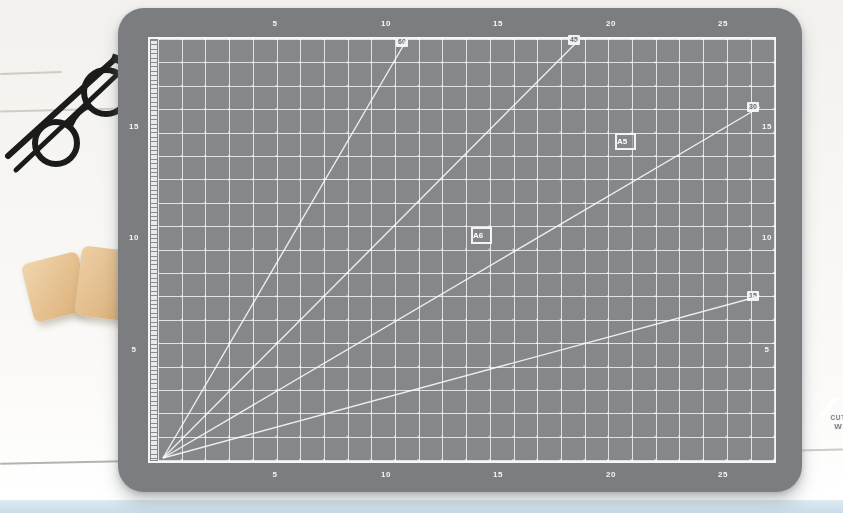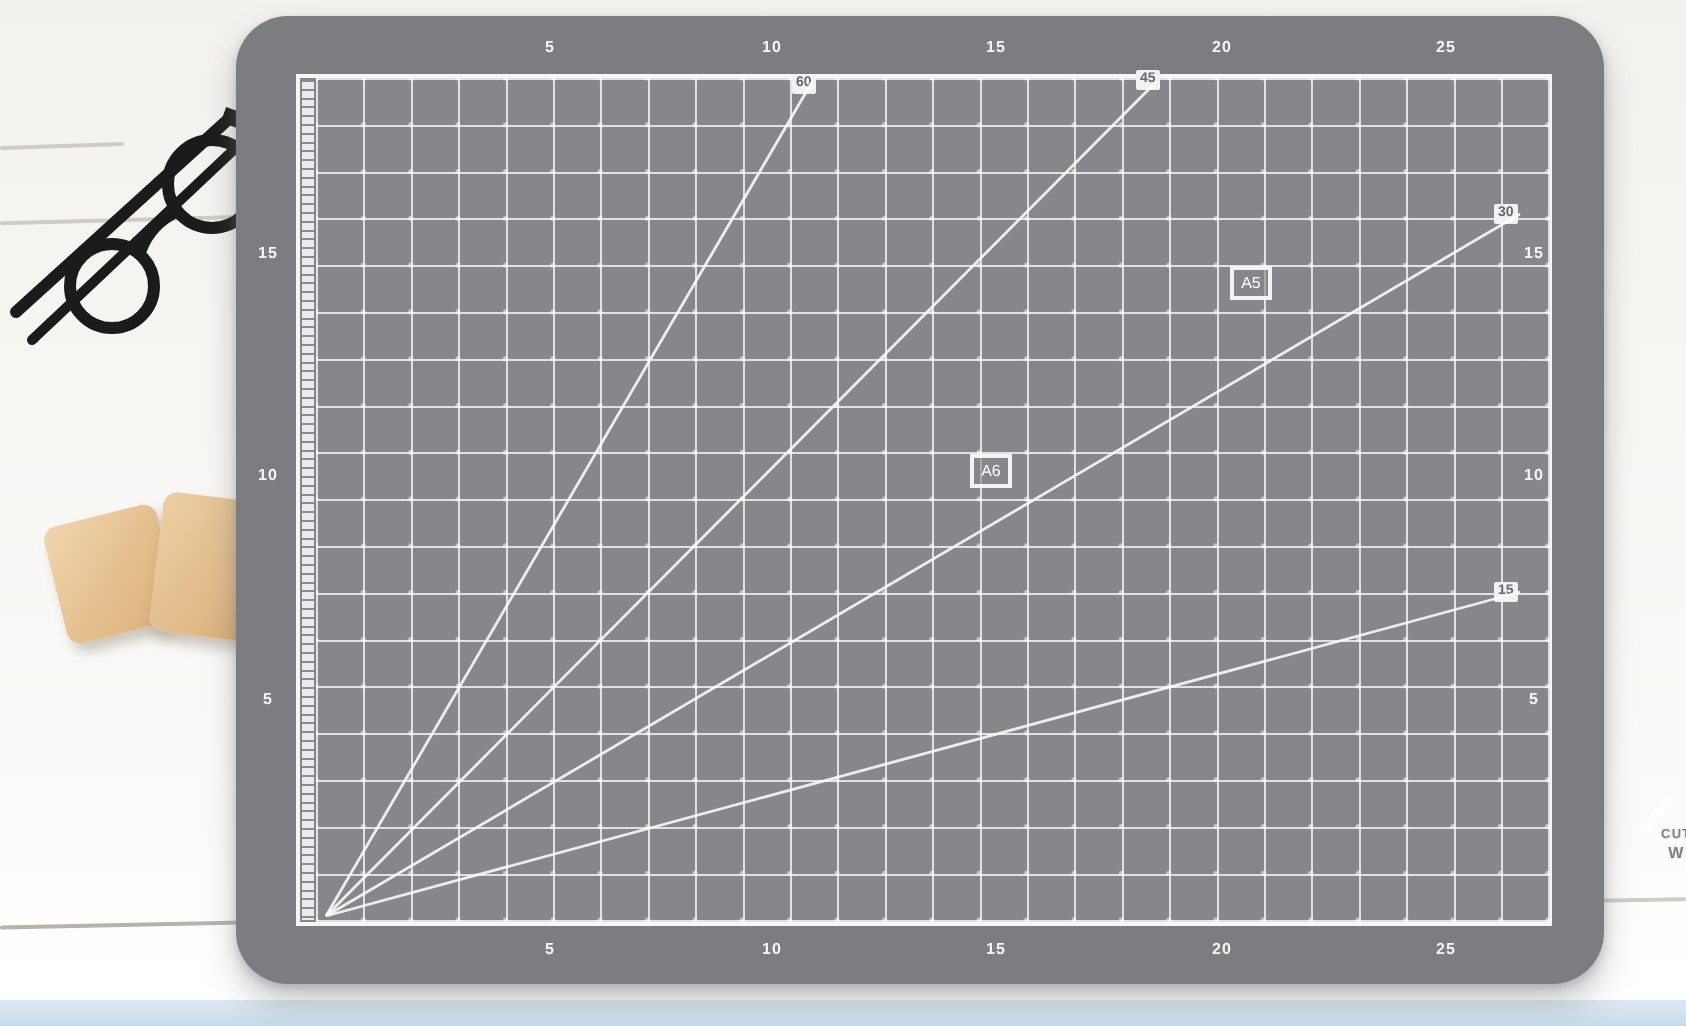--- a/index.html
+++ b/index.html
@@ -34,21 +34,21 @@
     background-image:repeating-linear-gradient(to bottom, rgba(125,128,132,.9) 0 1px, rgba(255,255,255,0) 1px 4.4px); }
 
   .mat-num { position:absolute; width:18px; text-align:center; font-size:8px; font-weight:bold;
              color:rgba(255,255,255,.92); letter-spacing:.5px; }
 
   svg.angle-lines { position:absolute; left:0; top:0; width:843px; height:513px; pointer-events:none; }
 
   .angle-label { position:absolute; background:#f1f2f3; color:#66686c; font-size:7px; font-weight:bold;
                  line-height:10px; padding:0 2px; border-radius:1px; }
   .size-label { position:absolute; width:21px; height:17px; border:2px solid rgba(255,255,255,.9);
-                color:#fff; font-size:8px; font-weight:normal; text-align:center; line-height:13px;
+                color:#fff; font-size:8px; font-weight:bold; line-height:13px;
                 background:rgba(133,135,139,.6); }
 
   .logo { position:absolute; left:698px; top:386px; width:80px; text-align:right; color:#fff; }
   .logo-blade { position:absolute; left:2px; top:4px; }
   .logo-size { font-size:19px; font-weight:bold; letter-spacing:-.5px; line-height:20px;
                padding-right:4px; }
   .logo-line { font-size:6.5px; font-weight:bold; text-align:center; letter-spacing:.6px;
                color:#7e8084;
                text-shadow:-1px 0 0 #f2f3f4, 1px 0 0 #f2f3f4, 0 -1px 0 #f2f3f4, 0 1px 0 #f2f3f4; }
   .logo-line2 { font-size:8px; margin-top:1px; letter-spacing:1px; }
@@ -112,21 +112,21 @@
     <span class="mat-num" style="left:640px; top:114px;">15</span>
     <span class="mat-num" style="left:640px; top:225px;">10</span>
     <span class="mat-num" style="left:640px; top:337px;">5</span>
 
     <span class="angle-label" style="left:278px; top:29px;">60</span>
     <span class="angle-label" style="left:450px; top:27px;">45</span>
     <span class="angle-label" style="left:629px; top:94px;">30</span>
     <span class="angle-label" style="left:629px; top:283px;">15</span>
 
     <span class="size-label" style="left:497px; top:125px;">A5</span>
-    <span class="size-label" style="left:367px; top:219px;">A6</span>
+    <span class="size-label" style="left:353px; top:219px;">A6</span>
 
     <div class="logo">
       <svg class="logo-blade" width="24" height="20" viewBox="0 0 24 20">
         <polygon points="0,19 15,0 21,0 6,19" fill="#ffffff"></polygon>
       </svg>
       <div class="logo-size">A4</div>
       <div class="logo-line">CUTTING MAT</div>
       <div class="logo-line logo-line2">WINSTAR</div>
     </div>
   </div>

